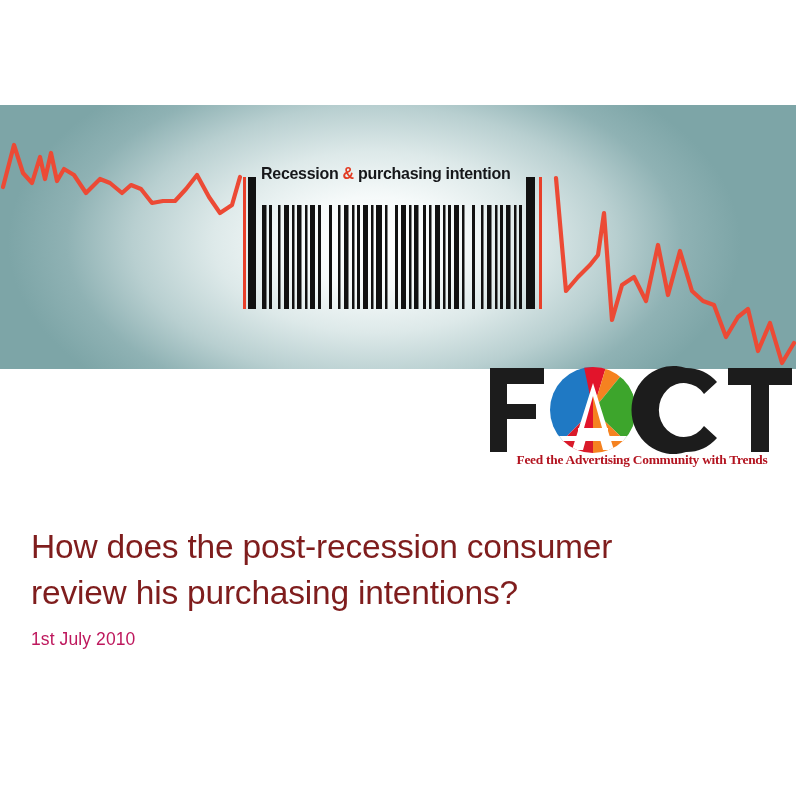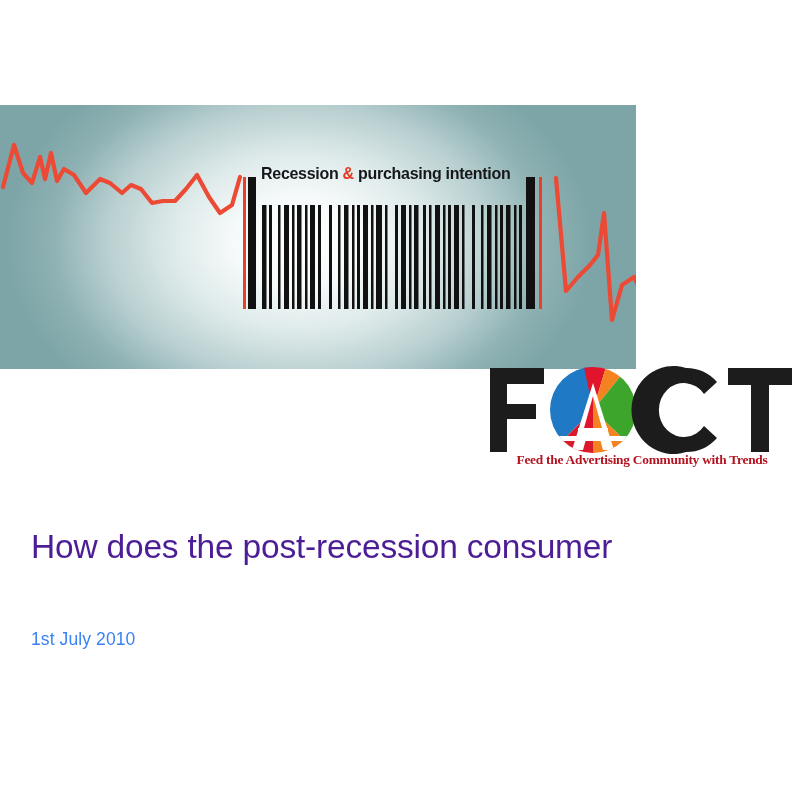--- a/index.html
+++ b/index.html
@@ -14,21 +14,21 @@
     overflow: hidden;
     font-family: "Liberation Sans", sans-serif;
     -webkit-font-smoothing: antialiased;
   }
 
   
   .banner {
     position: absolute;
     left: 0;
     top: 105px;
-    width: 636px;
+    width: 796px;
     height: 264px;
     overflow: hidden;
     background:
       radial-gradient(ellipse 46% 78% at 47% 52%,
         #ffffff 0%,
         #f6fafa 22%,
         #dde9e9 44%,
         #b8cfd0 66%,
         #8fb2b4 84%,
         #7da5a7 100%),
@@ -110,32 +110,32 @@
   
   .headline {
     position: absolute;
     left: 31px;
     top: 524px;
     width: 730px;
     font-family: "Liberation Sans", sans-serif;
     font-size: 33.5px;
     font-weight: normal;
     line-height: 46px;
-    color: #4c1d95;
+    color: #7f1d1d;
     letter-spacing: -0.2px;
   }
   .headline-line { display: block; }
   .date-line {
     position: absolute;
     left: 31px;
     top: 629px;
     font-family: "Liberation Sans", sans-serif;
     font-size: 17.5px;
     font-weight: normal;
-    color: #3b82f6;
+    color: #be185d;
     letter-spacing: 0.1px;
   }
 </style>
 </head>
 <body>
 
 <div class="banner">
 
   <svg class="banner-svg" viewBox="0 0 800 264" preserveAspectRatio="none">
 
@@ -251,15 +251,16 @@
       <rect x="240" y="2" width="64" height="17"></rect>
       <rect x="263" y="2" width="18" height="84"></rect>
     </g>
   </svg>
 
   <div class="fact-tagline">Feed the Advertising Community with Trends</div>
 </div>
 
 <div class="headline">
   <span class="headline-line">How does the post-recession consumer</span>
+  <span class="headline-line">review his purchasing intentions?</span>
 </div>
 
 <div class="date-line">1st July 2010</div>
 
 </body></html>

